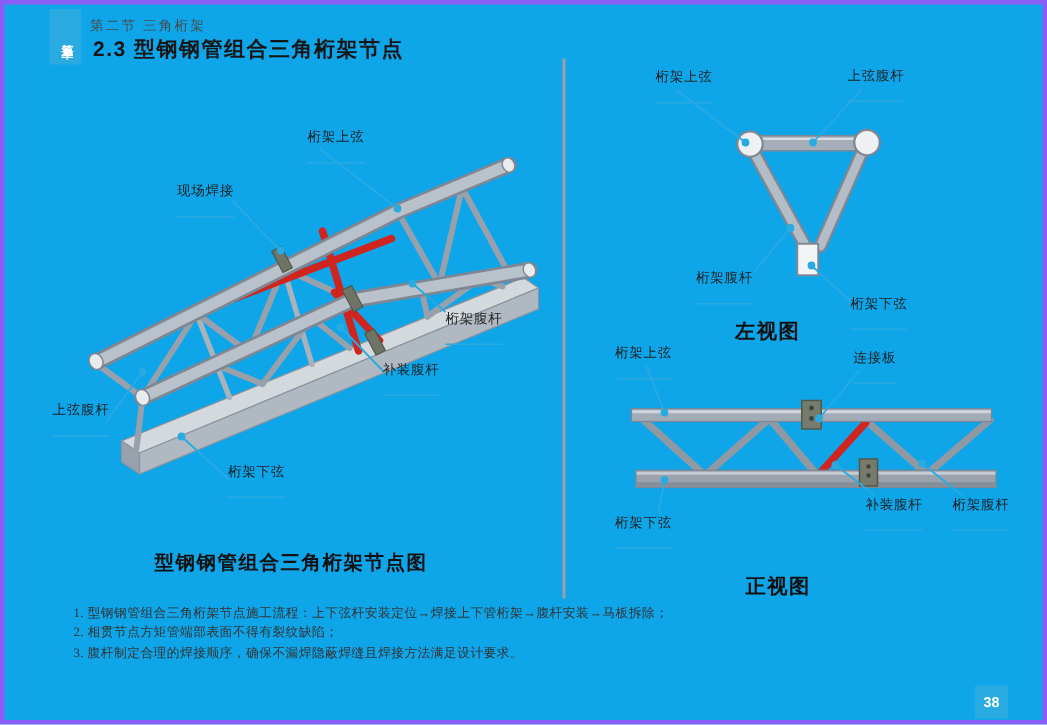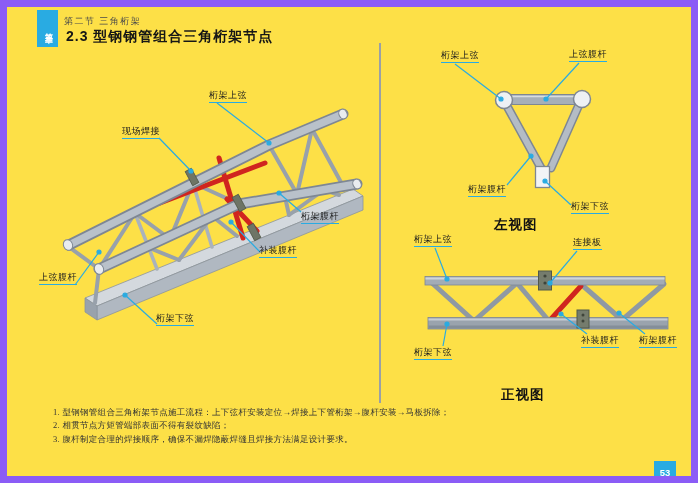--- a/index.html
+++ b/index.html
@@ -1,39 +1,39 @@
 <!DOCTYPE html>
 <html><head>
 <meta charset="utf-8">
 <style>
   * { margin:0; padding:0; box-sizing:border-box; }
   html,body { background:#fff; }
   .page {
-    position:relative; width:698px; height:483px; background:#fde047;
-    border:7px solid #8b5cf6; overflow:hidden;
+    position:relative; width:698px; height:483px; background:#0ea5e9;
+    border:3px solid #8b5cf6; overflow:hidden;
     font-family:"Liberation Serif", serif; color:#222;
   }
   .chapter-tab {
     position:absolute; left:30px; top:3px; width:21px; height:37px;
     background:#29abe2; color:#fff; display:flex; align-items:center; justify-content:center;
     writing-mode:vertical-rl; text-orientation:upright;
     font-family:"Liberation Sans", sans-serif; font-size:8px; font-weight:bold; letter-spacing:1px;
   }
   .section-label {
     position:absolute; left:57px; top:8px; font-size:9px; color:#4a4a4a; letter-spacing:1.5px;
   }
   .page-title {
     position:absolute; left:59px; top:21px; font-size:14px; font-weight:bold; color:#161616;
     font-family:"Liberation Sans", sans-serif; letter-spacing:1px;
   }
   .divider { position:absolute; left:372px; top:36px; width:1.5px; height:360px; background:#9aa0a6; }
   svg.art { position:absolute; left:0; top:0; }
   .lbl {
     position:absolute; display:inline-block; font-size:9px; line-height:1.15; color:#1d1d1d;
-    letter-spacing:0.5px; padding-bottom:2px; border-bottom:1.5px solid #29abe2; white-space:nowrap;
+    letter-spacing:0.5px; padding-bottom:12px; border-bottom:1.5px solid #29abe2; white-space:nowrap;
   }
   .fig-caption {
     position:absolute; font-weight:bold; color:#111; letter-spacing:1px;
   }
   .cap-3d   { left:100px; top:363px; width:184px; font-size:13px; }
   .cap-left { left:487px; top:209px; width:66px; font-size:13.5px; }
   .cap-front{ left:494px; top:379px; width:66px; font-size:13.5px; }
   .notes { position:absolute; left:27px; top:398px; width:640px; }
   .notes-heading { font-size:9px; font-weight:bold; letter-spacing:2px; color:#111; }
   .note-line { font-size:8.5px; color:#333; margin-left:19px; margin-top:1.5px; letter-spacing:0.3px; }
@@ -183,34 +183,35 @@
       </g>
     </g>
   </svg>
 
   <span class="lbl" style="left:202px;top:83px">桁架上弦</span>
   <span class="lbl" style="left:115px;top:119px">现场焊接</span>
   <span class="lbl" style="left:294px;top:204px">桁架腹杆</span>
   <span class="lbl" style="left:252px;top:238px">补装腹杆</span>
   <span class="lbl" style="left:32px;top:265px">上弦腹杆</span>
   <span class="lbl" style="left:149px;top:306px">桁架下弦</span>
+  <div class="fig-caption cap-3d">型钢钢管组合三角桁架节点图</div>
 
   <span class="lbl" style="left:434px;top:43px">桁架上弦</span>
   <span class="lbl" style="left:562px;top:42px">上弦腹杆</span>
   <span class="lbl" style="left:461px;top:177px">桁架腹杆</span>
   <span class="lbl" style="left:564px;top:194px">桁架下弦</span>
   <div class="fig-caption cap-left">左视图</div>
 
   <span class="lbl" style="left:407px;top:227px">桁架上弦</span>
   <span class="lbl" style="left:566px;top:230px">连接板</span>
   <span class="lbl" style="left:407px;top:340px">桁架下弦</span>
   <span class="lbl" style="left:574px;top:328px">补装腹杆</span>
   <span class="lbl" style="left:632px;top:328px">桁架腹杆</span>
   <div class="fig-caption cap-front">正视图</div>
 
   <div class="notes">
     <div class="note-line">1. 型钢钢管组合三角桁架节点施工流程：上下弦杆安装定位→焊接上下管桁架→腹杆安装→马板拆除；</div>
     <div class="note-line">2. 相贯节点方矩管端部表面不得有裂纹缺陷；</div>
     <div class="note-line">3. 腹杆制定合理的焊接顺序，确保不漏焊隐蔽焊缝且焊接方法满足设计要求。</div>
   </div>
 
-  <div class="page-number">53</div>
+  <div class="page-number">38</div>
 </div>
 
 </body></html>

